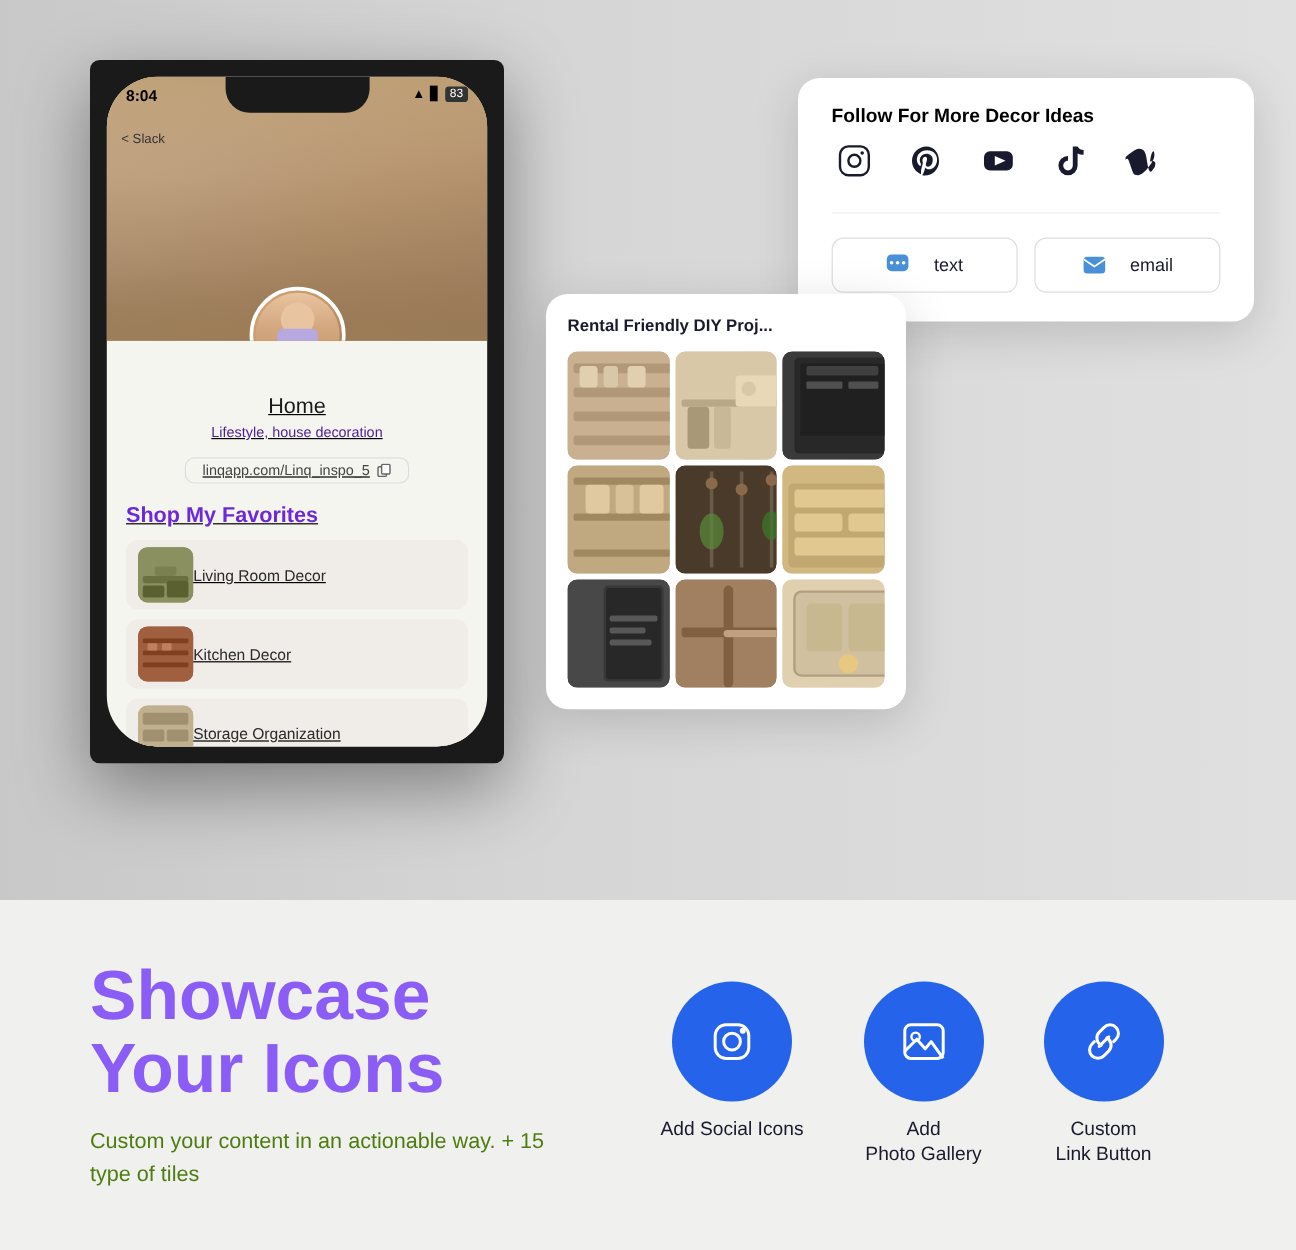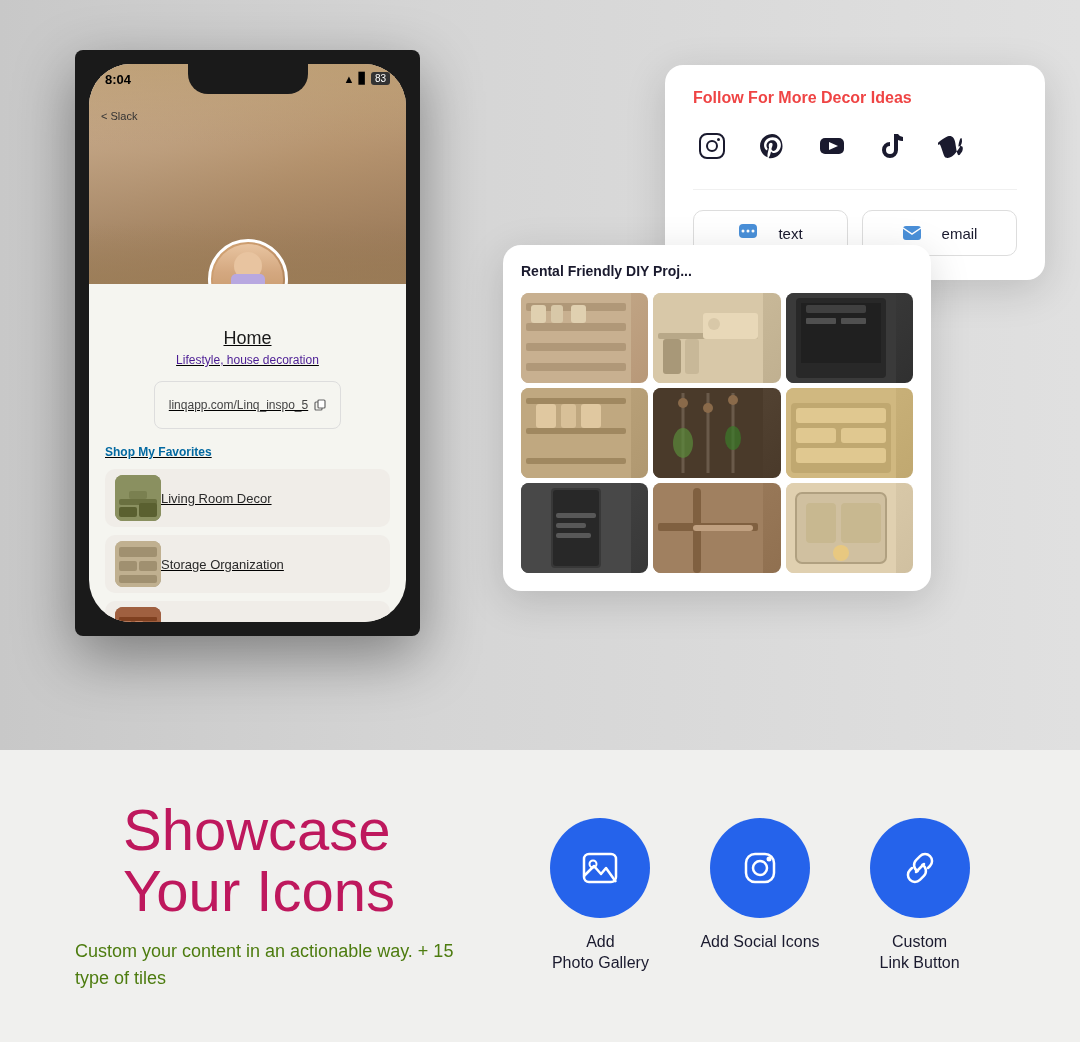--- a/index.html
+++ b/index.html
@@ -151,33 +151,33 @@
     .phone-subtitle {
       font-size: 12px;
       color: #4c1d95;
       margin-bottom: 14px;
       text-align: center;
     }
 
     .phone-link {
       border: 1px solid #ddd;
       border-radius: 8px;
-      padding: 16px 14px;
+      padding: 3px 14px;
       font-size: 12px;
       color: #444;
       display: flex;
       align-items: center;
       gap: 6px;
       margin-bottom: 16px;
     }
 
     .phone-section-title {
-      font-size: 12px;
+      font-size: 18px;
       font-weight: 600;
-      color: #0369a1;
+      color: #6d28d9;
       align-self: flex-start;
       margin-bottom: 10px;
     }
 
     .phone-list {
       width: 100%;
       display: flex;
       flex-direction: column;
       gap: 8px;
     }
@@ -220,22 +220,22 @@
       width: 380px;
       background: white;
       border-radius: 18px;
       padding: 24px 28px;
       box-shadow: 0 10px 40px rgba(0,0,0,0.15);
     }
 
     .social-panel-title {
       font-size: 16px;
       font-weight: 700;
-      color: #ef4444;
-      margin-bottom: 20px;
+      color: #000000;
+      margin-bottom: 8px;
     }
 
     .social-icons-row {
       display: flex;
       gap: 22px;
       align-items: center;
       margin-bottom: 24px;
     }
 
     .social-icon {
@@ -282,26 +282,25 @@
 
     .contact-btn-icon {
       font-size: 16px;
     }
 
     
     .gallery-panel {
       position: absolute;
       left: 455px;
       top: 245px;
-      width: 428px;
+      width: 300px;
       background: white;
       border-radius: 18px;
       padding: 18px;
       box-shadow: 0 10px 40px rgba(0,0,0,0.15);
-      margin-left: 48px;
     }
 
     .gallery-title {
       font-size: 14px;
       font-weight: 700;
       color: #1a1a2e;
       margin-bottom: 14px;
     }
 
     .gallery-grid {
@@ -341,25 +340,24 @@
       gap: 60px;
     }
 
     .bottom-text {
       flex: 0 0 auto;
       max-width: 380px;
     }
 
     .showcase-title {
       font-size: 58px;
-      font-weight: 400;
-      color: #be185d;
+      font-weight: 700;
+      color: #8b5cf6;
       line-height: 1.05;
       margin-bottom: 16px;
-      margin-left: 48px;
     }
 
     .showcase-subtitle {
       font-size: 18px;
       color: #4d7c0f;
       line-height: 1.5;
     }
 
     .features-row {
       display: flex;
@@ -460,44 +458,44 @@
                 <rect width="46" height="46" rx="8" fill="#8a9060"></rect>
                 <rect x="4" y="24" width="38" height="6" rx="2" fill="#6a7040"></rect>
                 <rect x="4" y="32" width="18" height="10" rx="2" fill="#5a6030"></rect>
                 <rect x="24" y="28" width="18" height="14" rx="2" fill="#5a6030"></rect>
                 <rect x="14" y="16" width="18" height="8" rx="2" fill="#7a8050"></rect>
               </svg>
             </div>
             <span class="list-label">Living Room Decor</span>
           </div>
           <div class="phone-list-item">
-            <div class="list-thumb thumb-storage">
-              <svg viewBox="0 0 46 46" width="46" height="46">
-                <rect width="46" height="46" rx="8" fill="#c0b090"></rect>
-                <rect x="4" y="6" width="38" height="10" rx="2" fill="#a09070"></rect>
-                <rect x="4" y="20" width="18" height="10" rx="2" fill="#a09070"></rect>
-                <rect x="24" y="20" width="18" height="10" rx="2" fill="#a09070"></rect>
-                <rect x="4" y="34" width="38" height="8" rx="2" fill="#a09070"></rect>
-              </svg>
-            </div>
-            <span class="list-label">Storage Organization</span>
-          </div>
-          <div class="phone-list-item">
             <div class="list-thumb thumb-kitchen">
               <svg viewBox="0 0 46 46" width="46" height="46">
                 <rect width="46" height="46" rx="8" fill="#a06040"></rect>
                 <rect x="4" y="10" width="38" height="4" rx="1" fill="#804020"></rect>
                 <rect x="4" y="20" width="38" height="4" rx="1" fill="#804020"></rect>
                 <rect x="4" y="30" width="38" height="4" rx="1" fill="#804020"></rect>
                 <rect x="8" y="14" width="8" height="6" rx="1" fill="#c08060"></rect>
                 <rect x="20" y="14" width="8" height="6" rx="1" fill="#c08060"></rect>
               </svg>
             </div>
             <span class="list-label">Kitchen Decor</span>
           </div>
+          <div class="phone-list-item">
+            <div class="list-thumb thumb-storage">
+              <svg viewBox="0 0 46 46" width="46" height="46">
+                <rect width="46" height="46" rx="8" fill="#c0b090"></rect>
+                <rect x="4" y="6" width="38" height="10" rx="2" fill="#a09070"></rect>
+                <rect x="4" y="20" width="18" height="10" rx="2" fill="#a09070"></rect>
+                <rect x="24" y="20" width="18" height="10" rx="2" fill="#a09070"></rect>
+                <rect x="4" y="34" width="38" height="8" rx="2" fill="#a09070"></rect>
+              </svg>
+            </div>
+            <span class="list-label">Storage Organization</span>
+          </div>
         </div>
       </div>
     </div>
   </div>
 
   <div class="social-panel">
     <div class="social-panel-title">Follow For More Decor Ideas</div>
 
     <div class="social-icons-row">
 
@@ -672,40 +670,40 @@
       <span>Your Icons</span>
     </div>
     <div class="showcase-subtitle">Custom your content in an actionable way. + 15 type of tiles</div>
   </div>
 
   <div class="features-row">
 
     <div class="feature-item">
       <div class="feature-icon-circle">
         <svg width="44" height="44" viewBox="0 0 44 44" fill="none">
+          <rect x="8" y="8" width="28" height="28" rx="9" stroke="white" stroke-width="2.5"></rect>
+          <circle cx="22" cy="22" r="7" stroke="white" stroke-width="2.5"></circle>
+          <circle cx="31" cy="13" r="2.5" fill="white"></circle>
+        </svg>
+      </div>
+      <div class="feature-label">
+        <span>Add
+Social Icons</span>
+      </div>
+    </div>
+
+    <div class="feature-item">
+      <div class="feature-icon-circle">
+        <svg width="44" height="44" viewBox="0 0 44 44" fill="none">
           <rect x="6" y="8" width="32" height="28" rx="5" stroke="white" stroke-width="2.5"></rect>
           <circle cx="15" cy="18" r="3.5" stroke="white" stroke-width="2"></circle>
           <path d="M6 30l10-10 7 8 5-6 10 14" stroke="white" stroke-width="2.5" stroke-linejoin="round" fill="none"></path>
         </svg>
       </div>
       <div class="feature-label">Add<br>Photo Gallery</div>
-    </div>
-
-    <div class="feature-item">
-      <div class="feature-icon-circle">
-        <svg width="44" height="44" viewBox="0 0 44 44" fill="none">
-          <rect x="8" y="8" width="28" height="28" rx="9" stroke="white" stroke-width="2.5"></rect>
-          <circle cx="22" cy="22" r="7" stroke="white" stroke-width="2.5"></circle>
-          <circle cx="31" cy="13" r="2.5" fill="white"></circle>
-        </svg>
-      </div>
-      <div class="feature-label">
-        <span>Add
-Social Icons</span>
-      </div>
     </div>
 
     <div class="feature-item">
       <div class="feature-icon-circle">
         <svg width="44" height="44" viewBox="0 0 44 44" fill="none">
           <path d="M18 26l8-8" stroke="white" stroke-width="2.5" stroke-linecap="round"></path>
           <path d="M14 22l-2 2a7 7 0 0 0 9.9 9.9l4-4a7 7 0 0 0-1.5-11" stroke="white" stroke-width="2.5" stroke-linecap="round" fill="none"></path>
           <path d="M30 22l2-2a7 7 0 0 0-9.9-9.9l-4 4a7 7 0 0 0 1.5 11" stroke="white" stroke-width="2.5" stroke-linecap="round" fill="none"></path>
         </svg>
       </div>

